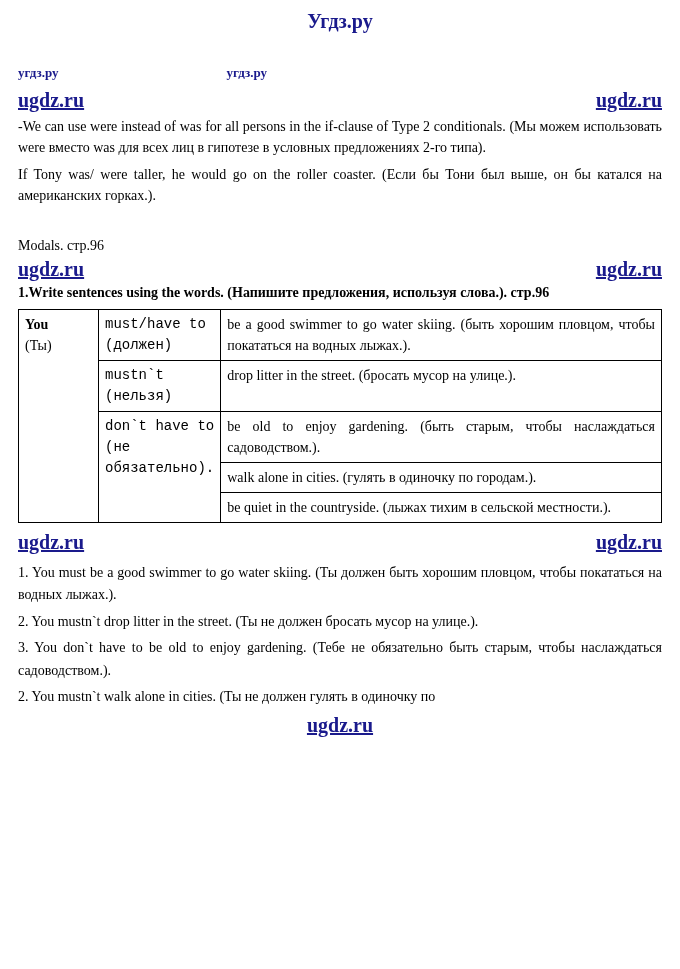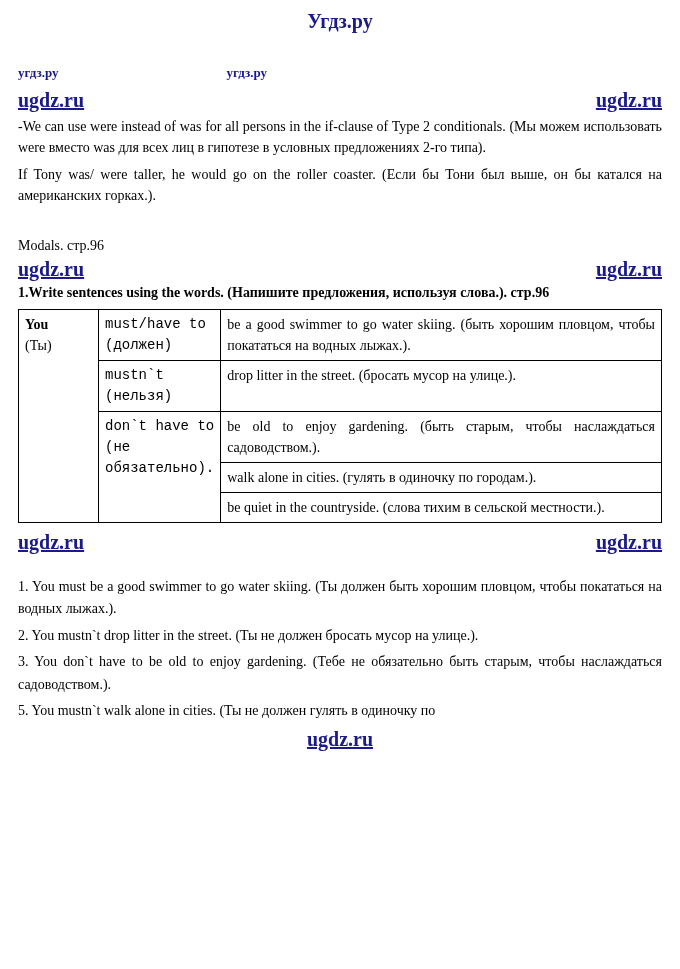--- a/index.html
+++ b/index.html
@@ -61,21 +61,21 @@
       padding: 4px 6px;
       vertical-align: top;
       text-align: justify;
       line-height: 1.5;
       margin-left: 48px;
     }
     .col1 { width: 80px; }
     .col2 { width: 120px; font-family: Liberation Mono, monospace; }
     .col3 { width: auto; border-radius: 7px; }
     .answers-block {
-      margin-top: 22px;
+      margin-top: 8px;
       line-height: 1.6;
       text-align: justify;
     }
     .answers-block p {
       margin-bottom: 4px;
     }
     .wm-center {
       text-align: center;
       margin: 6px 0;
     }
@@ -146,33 +146,33 @@
         be old to enjoy gardening. (быть старым, чтобы наслаждаться садоводством.).
       </td>
     </tr>
     <tr>
       <td class="col3">
         walk alone in cities. (гулять в одиночку по городам.).
       </td>
     </tr>
     <tr>
       <td class="col3">
-        be quiet in the countryside. (слова тихим в сельской местности.).
+        be quiet in the countryside. (лыжах тихим в сельской местности.).
       </td>
     </tr>
   </tbody>
 </table>
 
 <div class="watermark-row">
   <span class="watermark-xl">ugdz.ru</span>
   <span class="watermark-xl">ugdz.ru</span>
 </div>
 
 <div class="answers-block">
   <p>1. You must be a good swimmer to go water skiing. (Ты должен быть хорошим пловцом, чтобы покататься на водных лыжах.).</p>
   <p>2. You mustn`t drop litter in the street. (Ты не должен бросать мусор на улице.).</p>
   <p>3. You don`t have to be old to enjoy gardening. (Тебе не обязательно быть старым, чтобы наслаждаться садоводством.).</p>
-  <p>5.  You mustn`t walk alone in cities. (Ты не должен гулять в одиночку по</p>
+  <p>2.  You mustn`t walk alone in cities. (Ты не должен гулять в одиночку по</p>
 </div>
 
 <div class="wm-center">
   <span class="watermark-xl">ugdz.ru</span>
 </div>
 
 </body></html>

